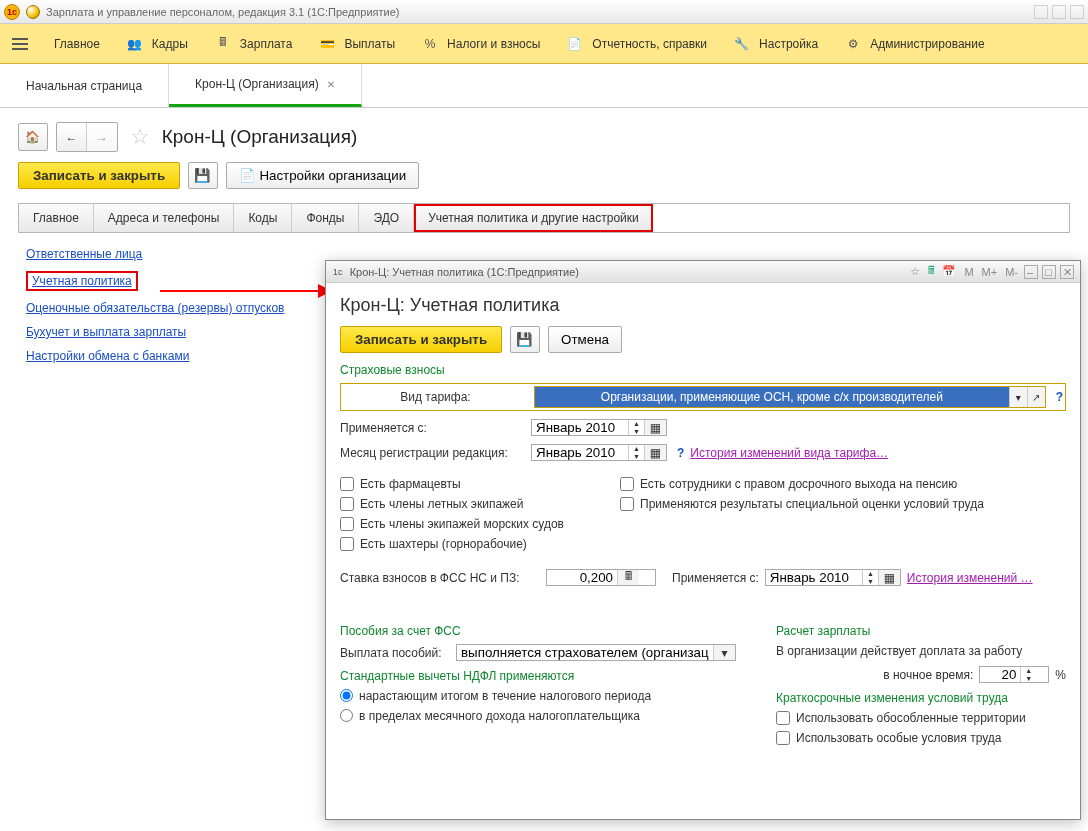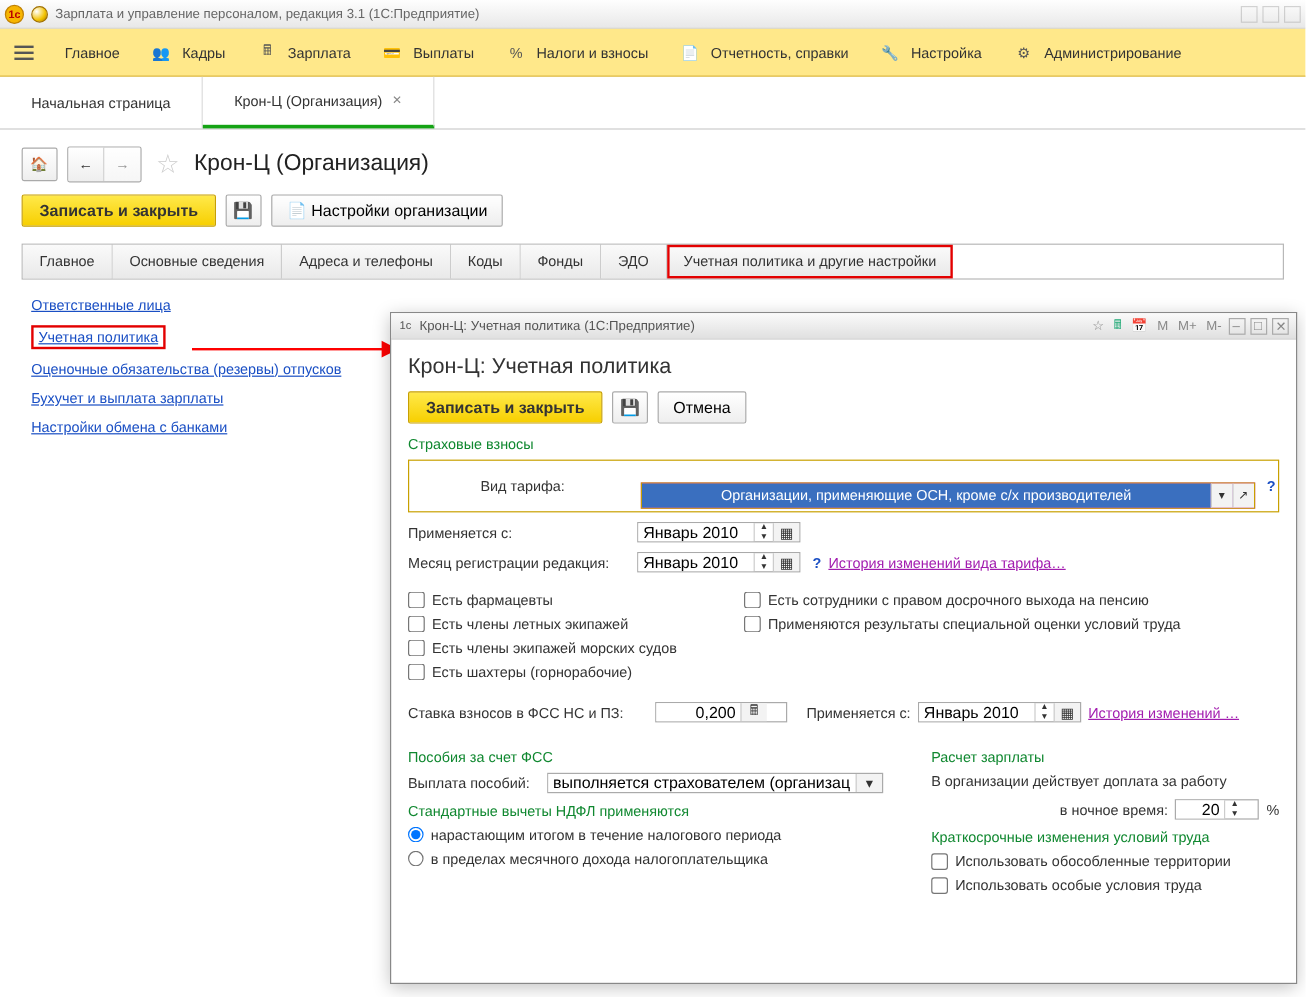--- a/index.html
+++ b/index.html
@@ -53,35 +53,35 @@
 .modal-title .tools { margin-left:auto; display:flex; gap:4px; align-items:center;}
 .modal-title .tools span { font-size:11px; color:#888; cursor:pointer; padding:0 2px;}
 .modal-title .tools .ic { width:14px; height:14px; border:1px solid #aaa; display:inline-block;}
 .modal-body { padding:12px 14px; overflow:auto;}
 .modal-body h2 { font-size:18px; font-weight:normal; margin-bottom:10px;}
 
 .grp-label { color:#108830; font-size:12px; margin:6px 0 6px;}
 .form-row { display:flex; align-items:center; margin-bottom:8px; gap:6px;}
 .form-row label { width:185px; color:#333;}
 .sel-wrap { display:flex; align-items:stretch; flex:1; border:1px solid #c8a000; background:#fff;}
-.sel-wrap.sel-hl { background:#d946ef;margin-top:16px;}
+.sel-wrap.sel-hl { background:#86efac;}
 .sel-wrap .sel-val { flex:1; padding:3px 6px; color:#fff; background:#3a6fbf;}
 .sel-wrap .dd, .sel-wrap .ext { width:18px; display:flex; align-items:center; justify-content:center; border-left:1px solid #ccc; background:#f3f3f3; cursor:pointer; font-size:10px;}
 .help { color:#1a4fc4; font-weight:bold; margin-left:4px; cursor:pointer;}
 .spin-wrap { display:flex; border:1px solid #aaa; height:17px;}
 .spin-wrap input { border:none; width:96px; padding:0 4px;}
 .spin-wrap .spn { width:16px; border-left:1px solid #ccc; display:flex; flex-direction:column;}
 .spin-wrap .spn span { flex:1; font-size:7px; text-align:center; cursor:pointer;}
 .spin-wrap .calbtn { width:22px; border-left:1px solid #ccc; display:flex; align-items:center; justify-content:center; background:#f3f3f3; cursor:pointer;}
 
 .chk-row { display:flex; gap:30px; margin-bottom:6px;}
 .chk { display:flex; align-items:center; gap:6px;}
 .chk input { width:14px; height:14px;}
 
-.cols { display:flex; gap:40px; margin-top:16px;}
+.cols { display:flex; gap:40px; margin-top:32px;}
 .col { flex:1;}
 .radio-row { display:flex; align-items:flex-start; gap:6px; margin-bottom:6px;}
 
 .link { color:#a21caf; text-decoration:underline; cursor:pointer;}
 </style>
 </head>
 <body>
 
 <div class="titlebar">
   <span class="logo">1c</span>
@@ -154,21 +154,20 @@
 </div>
 
 <div class="action-row">
   <button class="btn-yellow">Записать и закрыть</button>
   <button class="btn-plain btn-icon">💾</button>
   <button class="btn-plain">📄 <span>Настройки организации</span></button>
 </div>
 
 <div class="section-tabs">
   <div class="st">Главное</div>
-  <div class="st">Основные сведения</div>
   <div class="st">Адреса и телефоны</div>
   <div class="st">Коды</div>
   <div class="st">Фонды</div>
   <div class="st">ЭДО</div>
   <div class="st highlighted">Учетная политика и другие настройки</div>
 </div>
 
 <div class="links-col">
   <a>Ответственные лица</a>
   <div class="link-box">

